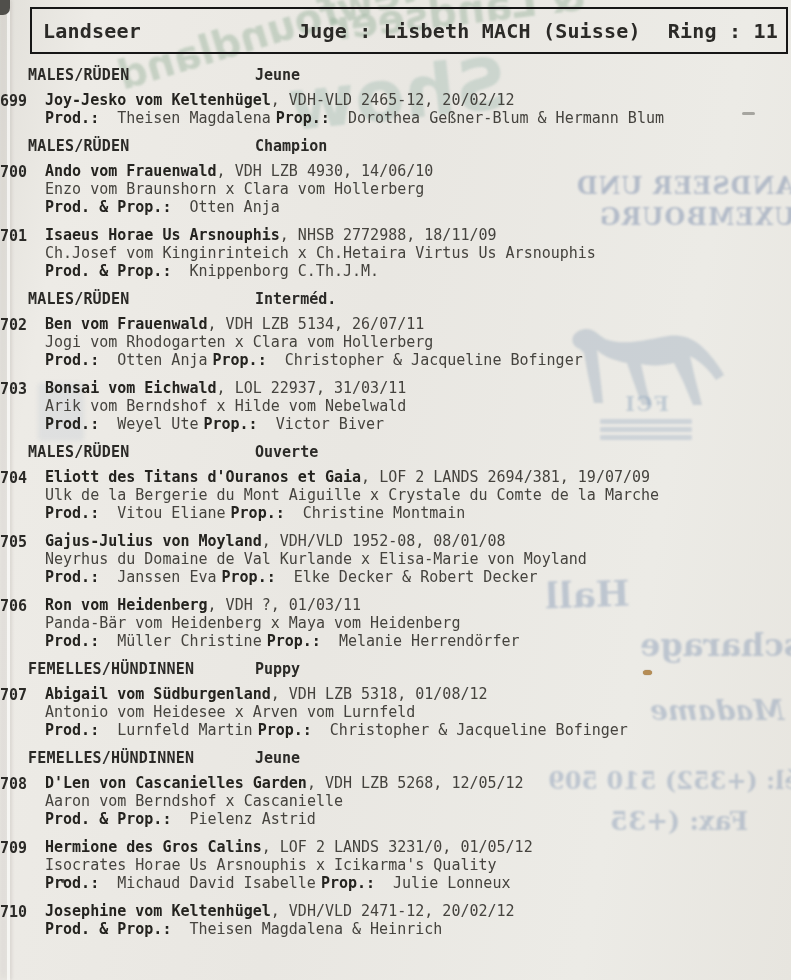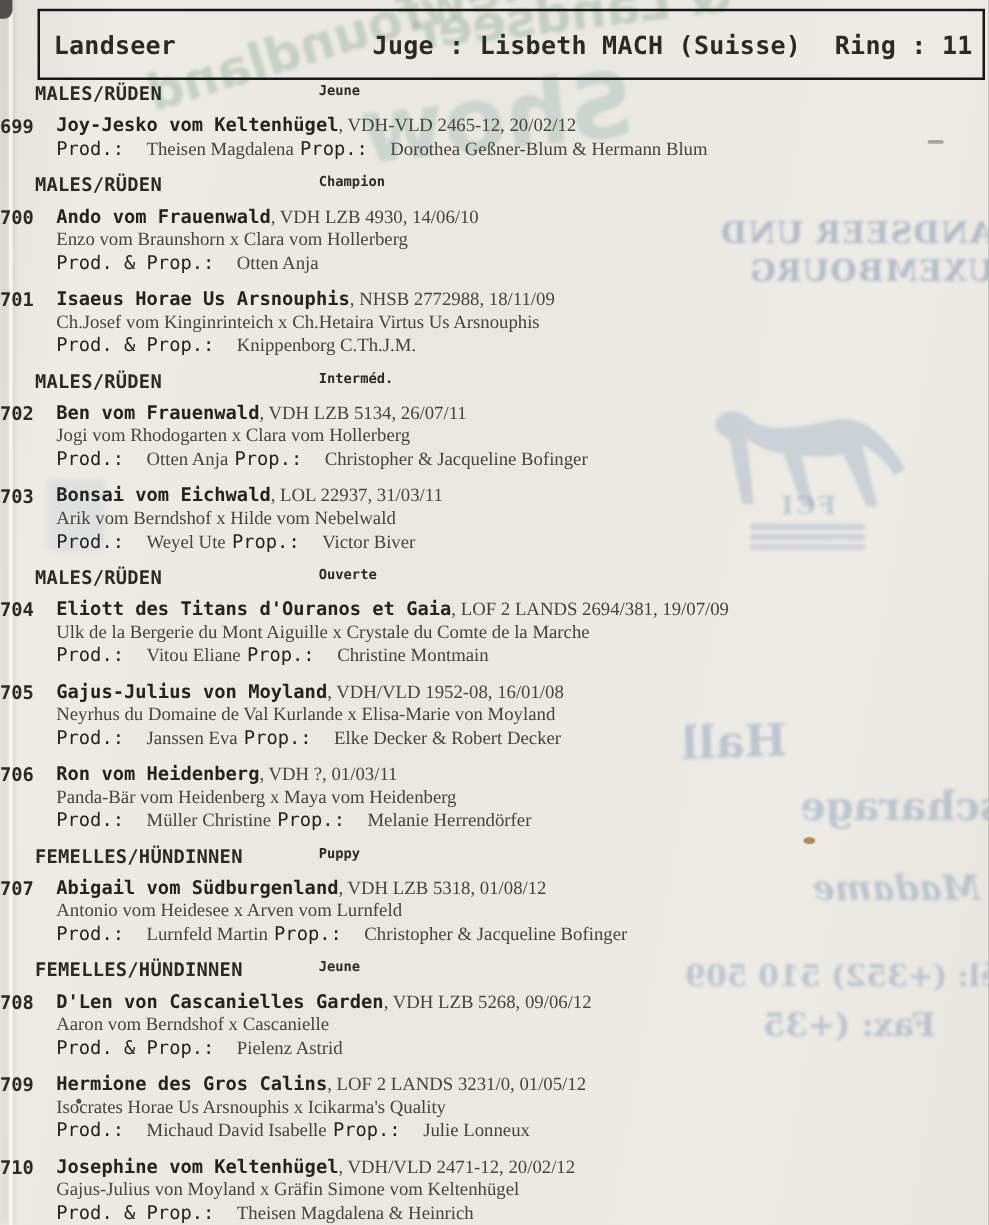--- a/index.html
+++ b/index.html
@@ -34,37 +34,37 @@
   .b-infos { left:548px; top:766px; font-size:24px; transform:scaleX(-1); }
   .b-fax   { left:610px; top:806px; font-size:26px; transform:scaleX(-1); }
   .b-dog   { left:566px; top:323px; }
   .b-stamp { left:586px; top:392px; width:120px; transform:scaleX(-1); text-align:center;
              font-family:"DejaVu Serif", serif; color:rgba(110,140,175,.35); }
   .b-stamp .fci { font-size:20px; font-weight:700; letter-spacing:2px; }
   .b-stamp .bar { height:5px; margin:3px 14px; background:rgba(115,145,180,.25); border-radius:2px; }
   .b-leftbox { left:38px; top:383px; width:46px; height:58px; background:rgba(130,155,185,.13);
                border-radius:4px; filter:blur(2px); }
   
-  .header-box { position:absolute; z-index:2; left:30px; top:7px; width:758px; height:57px;
+  .header-box { position:absolute; z-index:2; left:30px; top:7px; width:758px; height:47px;
     border:2px solid #161616; box-sizing:border-box;
     display:flex; align-items:center; padding:0 8px 0 11px;
     font-weight:700; font-size:20px; letter-spacing:.2px; }
   .hdr-right { margin-left:auto; display:flex; gap:27px; }
   
   .catalog { position:absolute; z-index:1; left:0; top:62px; width:100%; }
   .section-header { display:flex; padding-left:28px; margin:4px 0 7px; font-weight:700; }
   .section-header .gender { width:227px; font-size:15px; letter-spacing:.2px; }
-  .section-header .klass  { font-size:11px; }
+  .section-header .klass  { font-size:15px; }
   .entry { display:flex; margin-bottom:10px; font-size:15px; line-height:18px; }
   .entry .num { width:45px; flex:none; font-weight:700; padding-top:1px; }
   .entry .ebody { display:block; }
   .entry .l1, .entry .l2, .entry .l3 { display:block; }
   .nm  { font-weight:700; color:#24231f; }
-  .reg, .l2, .val { color:#45433e;font-family:Liberation Serif, serif; }
-  .lbl { font-weight:400; color:#24231f; }
+  .reg, .l2, .val { color:#45433e; }
+  .lbl { font-weight:700; color:#24231f; }
   .val { margin-left:18px; }
   .lbl2 { margin-left:5px; }
 </style>
 </head>
 <body>
 
 <div class="page">
 
   <div class="bleed">
     <div class="b-green b-club1">Newfoundland</div>
@@ -175,21 +175,21 @@
     <span class="ebody">
       <span class="l1"><span class="nm">Eliott des Titans d'Ouranos et Gaia</span><span class="reg">, LOF 2 LANDS 2694/381, 19/07/09</span></span>
       <span class="l2">Ulk de la Bergerie du Mont Aiguille x Crystale du Comte de la Marche</span>
       <span class="l3"><span class="lbl">Prod.:</span><span class="val">Vitou Eliane</span><span class="lbl lbl2">Prop.:</span><span class="val">Christine Montmain</span></span>
     </span>
   </div>
 
   <div class="entry">
     <span class="num">705</span>
     <span class="ebody">
-      <span class="l1"><span class="nm">Gajus-Julius von Moyland</span><span class="reg">, VDH/VLD 1952-08, 16/01/08</span></span>
+      <span class="l1"><span class="nm">Gajus-Julius von Moyland</span><span class="reg">, VDH/VLD 1952-08, 08/01/08</span></span>
       <span class="l2">Neyrhus du Domaine de Val Kurlande x Elisa-Marie von Moyland</span>
       <span class="l3"><span class="lbl">Prod.:</span><span class="val">Janssen Eva</span><span class="lbl lbl2">Prop.:</span><span class="val">Elke Decker &amp; Robert Decker</span></span>
     </span>
   </div>
 
   <div class="entry">
     <span class="num">706</span>
     <span class="ebody">
       <span class="l1"><span class="nm">Ron vom Heidenberg</span><span class="reg">, VDH ?, 01/03/11</span></span>
       <span class="l2">Panda-Bär vom Heidenberg x Maya vom Heidenberg</span>
@@ -212,37 +212,36 @@
   </div>
 
   <div class="section-header">
     <span class="gender">FEMELLES/HÜNDINNEN</span>
     <span class="klass">Jeune</span>
   </div>
 
   <div class="entry">
     <span class="num">708</span>
     <span class="ebody">
-      <span class="l1"><span class="nm">D'Len von Cascanielles Garden</span><span class="reg">, VDH LZB 5268, 09/06/12</span></span>
+      <span class="l1"><span class="nm">D'Len von Cascanielles Garden</span><span class="reg">, VDH LZB 5268, 12/05/12</span></span>
       <span class="l2">Aaron vom Berndshof x Cascanielle</span>
       <span class="l3"><span class="lbl">Prod. &amp; Prop.:</span><span class="val">Pielenz Astrid</span></span>
     </span>
   </div>
 
   <div class="entry">
     <span class="num">709</span>
     <span class="ebody">
       <span class="l1"><span class="nm">Hermione des Gros Calins</span><span class="reg">, LOF 2 LANDS 3231/0, 01/05/12</span></span>
       <span class="l2">Isocrates Horae Us Arsnouphis x Icikarma's Quality</span>
       <span class="l3"><span class="lbl">Prod.:</span><span class="val">Michaud David Isabelle</span><span class="lbl lbl2">Prop.:</span><span class="val">Julie Lonneux</span></span>
     </span>
   </div>
 
   <div class="entry">
     <span class="num">710</span>
     <span class="ebody">
       <span class="l1"><span class="nm">Josephine vom Keltenhügel</span><span class="reg">, VDH/VLD 2471-12, 20/02/12</span></span>
-      <span class="l2">Gajus-Julius von Moyland x Gräfin Simone vom Keltenhügel</span>
       <span class="l3"><span class="lbl">Prod. &amp; Prop.:</span><span class="val">Theisen Magdalena &amp; Heinrich</span></span>
     </span>
   </div>
 </main>
 </div>
 
 </body></html>

